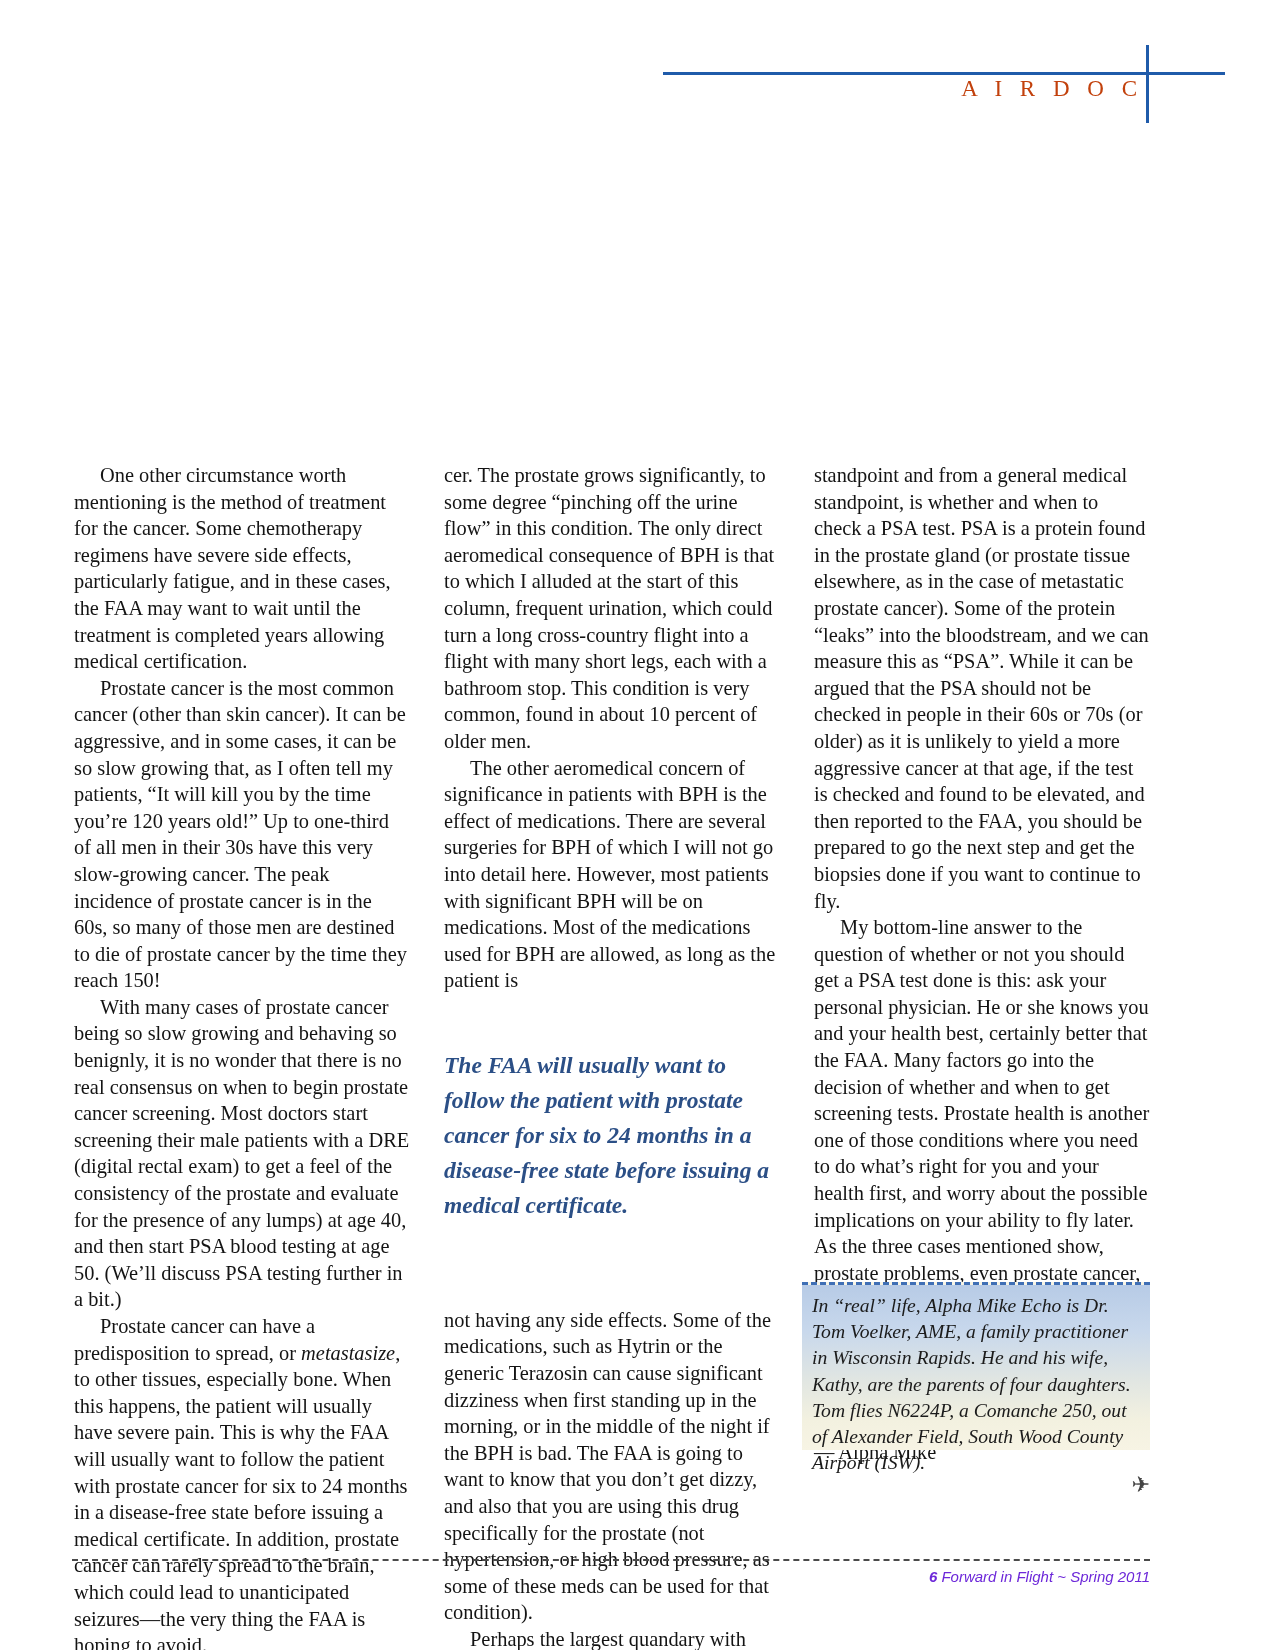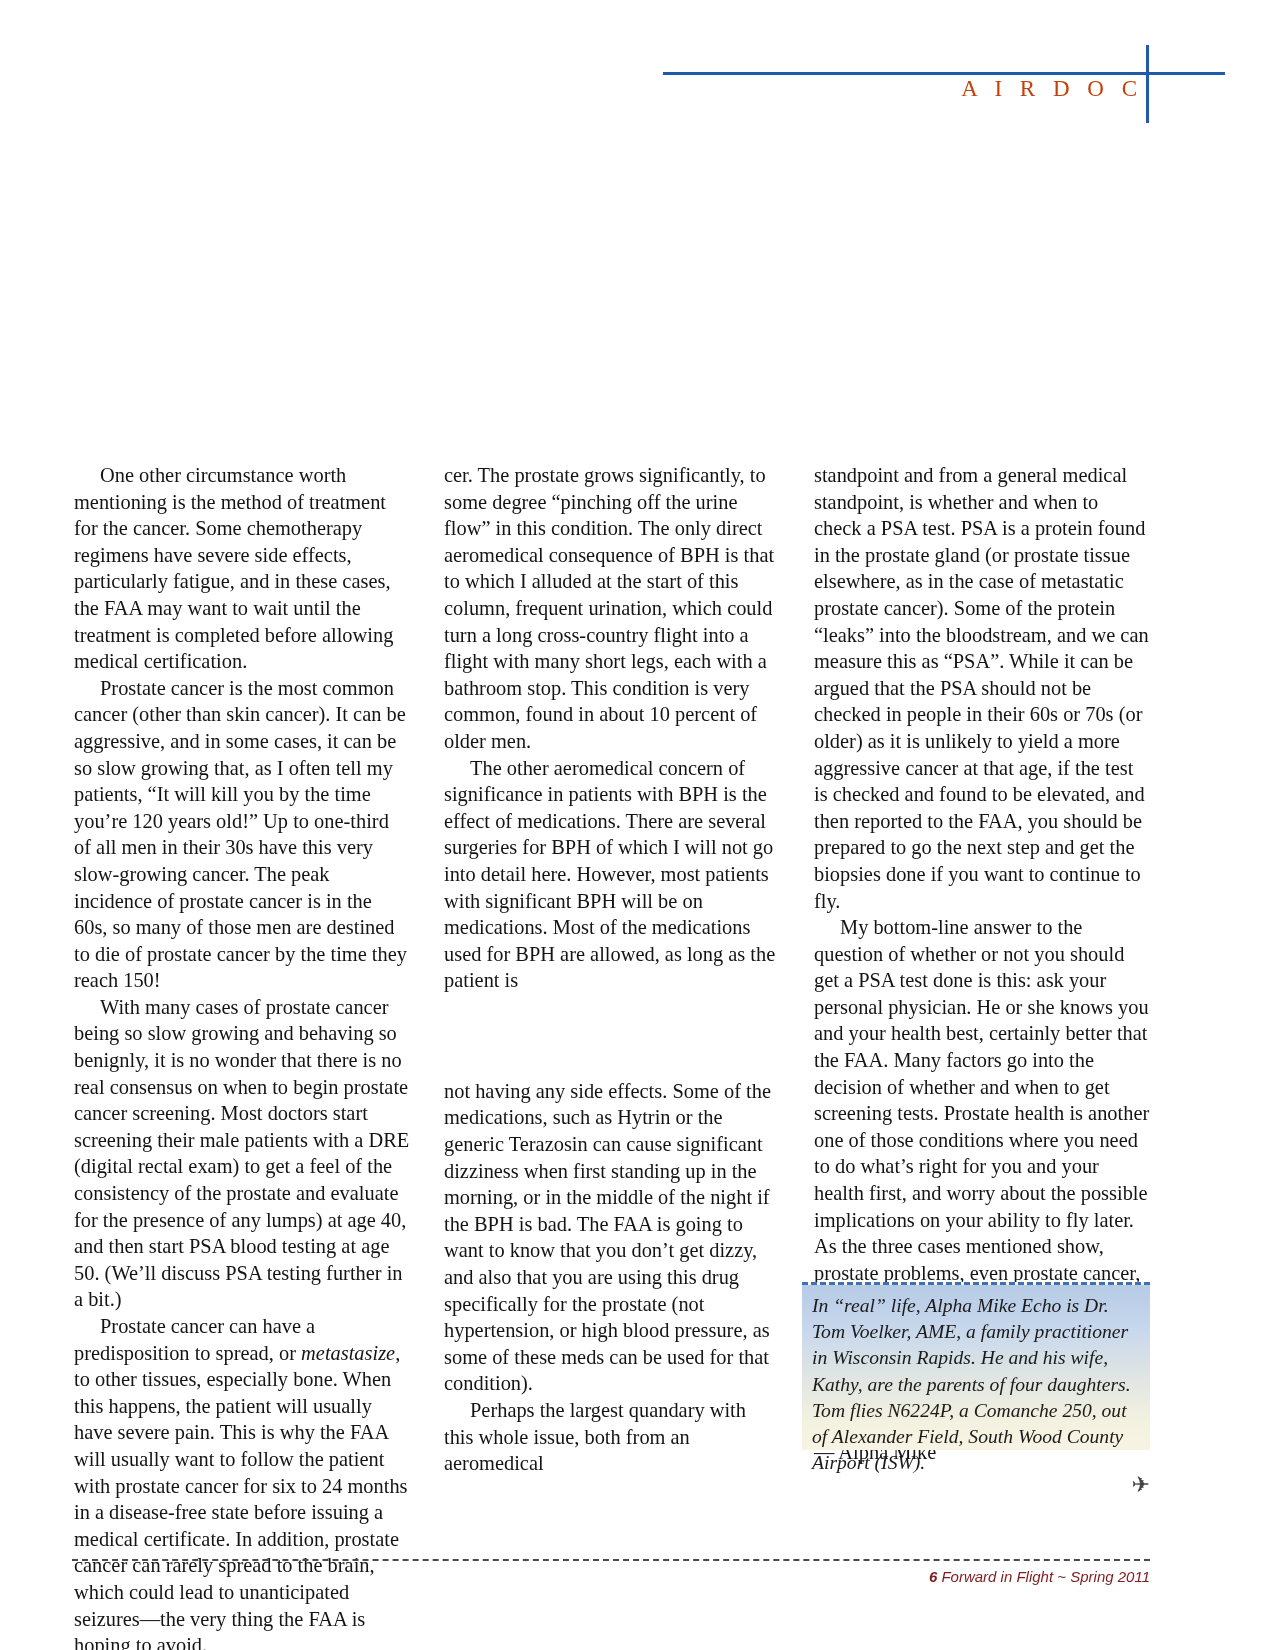--- a/index.html
+++ b/index.html
@@ -136,47 +136,48 @@
     height: 0;
     border-top: 2px dashed #4a4a4a;
   }
   .footer-text {
     position: absolute;
     right: 125px;
     top: 1568px;
     font-family: "Liberation Sans", "DejaVu Sans", sans-serif;
     font-style: italic;
     font-size: 15px;
-    color: #7f1d1d;
+    color: #6d28d9;
     white-space: nowrap;
   }
   .footer-text .pageno { font-weight: bold; }
 </style>
 </head>
 <body>
 
 <div class="page-header">
   <div class="header-rule"></div>
   <div class="header-tick"></div>
   <div class="header-title">A I R   D O C</div>
 </div>
 
 <div class="columns">
 
   <div class="col col-1">
-    <p class="body-text">One other circumstance worth mentioning is the method of treatment for the cancer. Some chemotherapy regimens have severe side effects, particularly fatigue, and in these cases, the FAA may want to wait until the treatment is completed before allowing medical certification.</p>
+    <p class="body-text">One other circumstance worth mentioning is the method of treatment for the cancer. Some chemotherapy regimens have severe side effects, particularly fatigue, and in these cases, the FAA may want to wait until the treatment is completed years allowing medical certification.</p>
     <p class="body-text">Prostate cancer is the most common cancer (other than skin cancer). It can be aggressive, and in some cases, it can be so slow growing that, as I often tell my patients, “It will kill you by the time you’re 120 years old!” Up to one-third of all men in their 30s have this very slow-growing cancer. The peak incidence of prostate cancer is in the 60s, so many of those men are destined to die of prostate cancer by the time they reach 150!</p>
     <p class="body-text">With many cases of prostate cancer being so slow growing and behaving so benignly, it is no wonder that there is no real consensus on when to begin prostate cancer screening. Most doctors start screening their male patients with a DRE (digital rectal exam) to get a feel of the consistency of the prostate and evaluate for the presence of any lumps) at age 40, and then start PSA blood testing at age 50. (We’ll discuss PSA testing further in a bit.)</p>
     <p class="body-text"><span>Prostate cancer can have a predisposition to spread, or </span><em>metastasize</em><span>, to other tissues, especially bone. When this happens, the patient will usually have severe pain. This is why the FAA will usually want to follow the patient with prostate cancer for six to 24 months in a disease-free state before issuing a medical certificate. In addition, prostate cancer can rarely spread to the brain, which could lead to unanticipated seizures—the very thing the FAA is hoping to avoid.</span></p>
 
   </div>
 
   <div class="col col-2">
     <p class="body-text no-indent">cer. The prostate grows significantly, to some degree “pinching off the urine flow” in this condition. The only direct aeromedical consequence of BPH is that to which I alluded at the start of this column, frequent urination, which could turn a long cross-country flight into a flight with many short legs, each with a bathroom stop. This condition is very common, found in about 10 percent of older men.</p>
     <p class="body-text">The other aeromedical concern of significance in patients with BPH is the effect of medications. There are several surgeries for BPH of which I will not go into detail here. However, most patients with significant BPH will be on medications. Most of the medications used for BPH are allowed, as long as the patient is</p>
+    <blockquote class="pullquote">The FAA will usually want to follow the patient with prostate cancer for six to 24 months in a disease-free state before issuing a medical certificate.</blockquote>
     <div class="pullquote-spacer"></div>
     <p class="body-text no-indent">not having any side effects. Some of the medications, such as Hytrin or the generic Terazosin can cause significant dizziness when first standing up in the morning, or in the middle of the night if the BPH is bad. The FAA is going to want to know that you don’t get dizzy, and also that you are using this drug specifically for the prostate (not hypertension, or high blood pressure, as some of these meds can be used for that condition).</p>
     <p class="body-text">Perhaps the largest quandary with this whole issue, both from an aeromedical</p>
   </div>
 
   <div class="col col-3">
     <p class="body-text no-indent">standpoint and from a general medical standpoint, is whether and when to check a PSA test. PSA is a protein found in the prostate gland (or prostate tissue elsewhere, as in the case of metastatic prostate cancer). Some of the protein “leaks” into the bloodstream, and we can measure this as “PSA”. While it can be argued that the PSA should not be checked in people in their 60s or 70s (or older) as it is unlikely to yield a more aggressive cancer at that age, if the test is checked and found to be elevated, and then reported to the FAA, you should be prepared to go the next step and get the biopsies done if you want to continue to fly.</p>
     <p class="body-text">My bottom-line answer to the question of whether or not you should get a PSA test done is this: ask your personal physician. He or she knows you and your health best, certainly better that the FAA. Many factors go into the decision of whether and when to get screening tests. Prostate health is another one of those conditions where you need to do what’s right for you and your health first, and worry about the possible implications on your ability to fly later. As the three cases mentioned show, prostate problems, even prostate cancer, do not necessarily mean your flying days are over.</p>
     <p class="body-text">Well, that’s all for now. Stay healthy, safe, and if today’s glorious weather holds, fly!</p>
     <div class="byline">— Alpha Mike</div>

